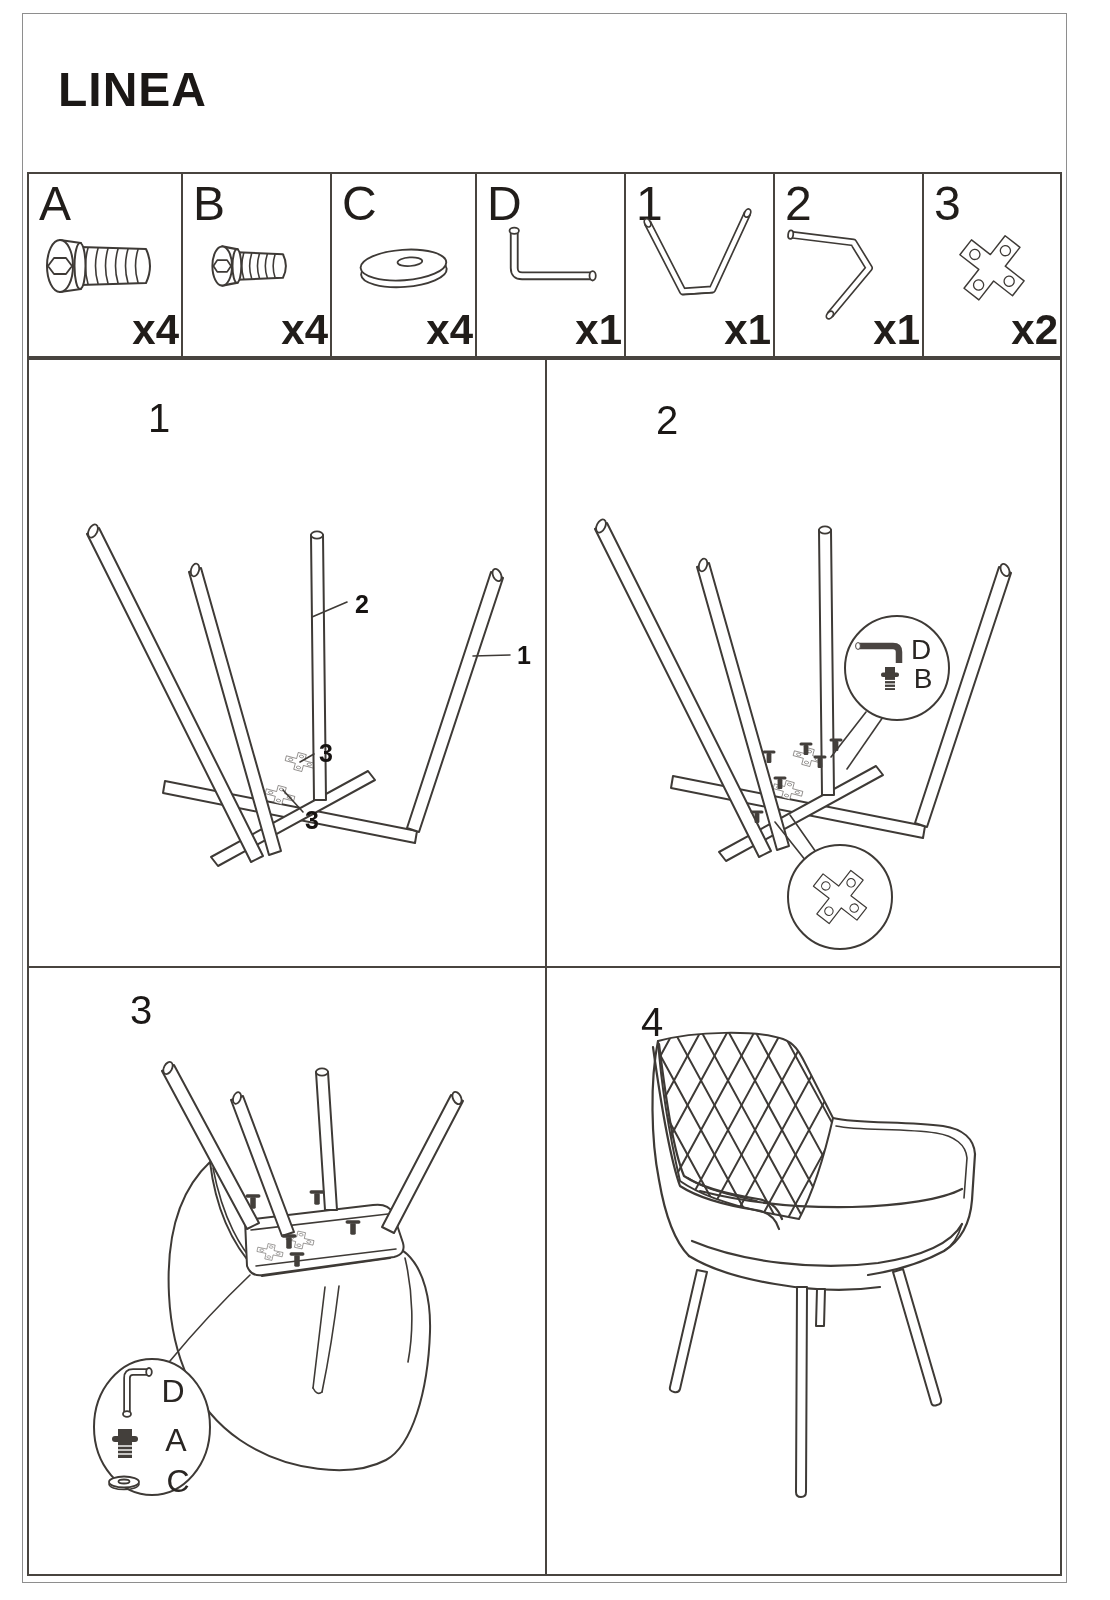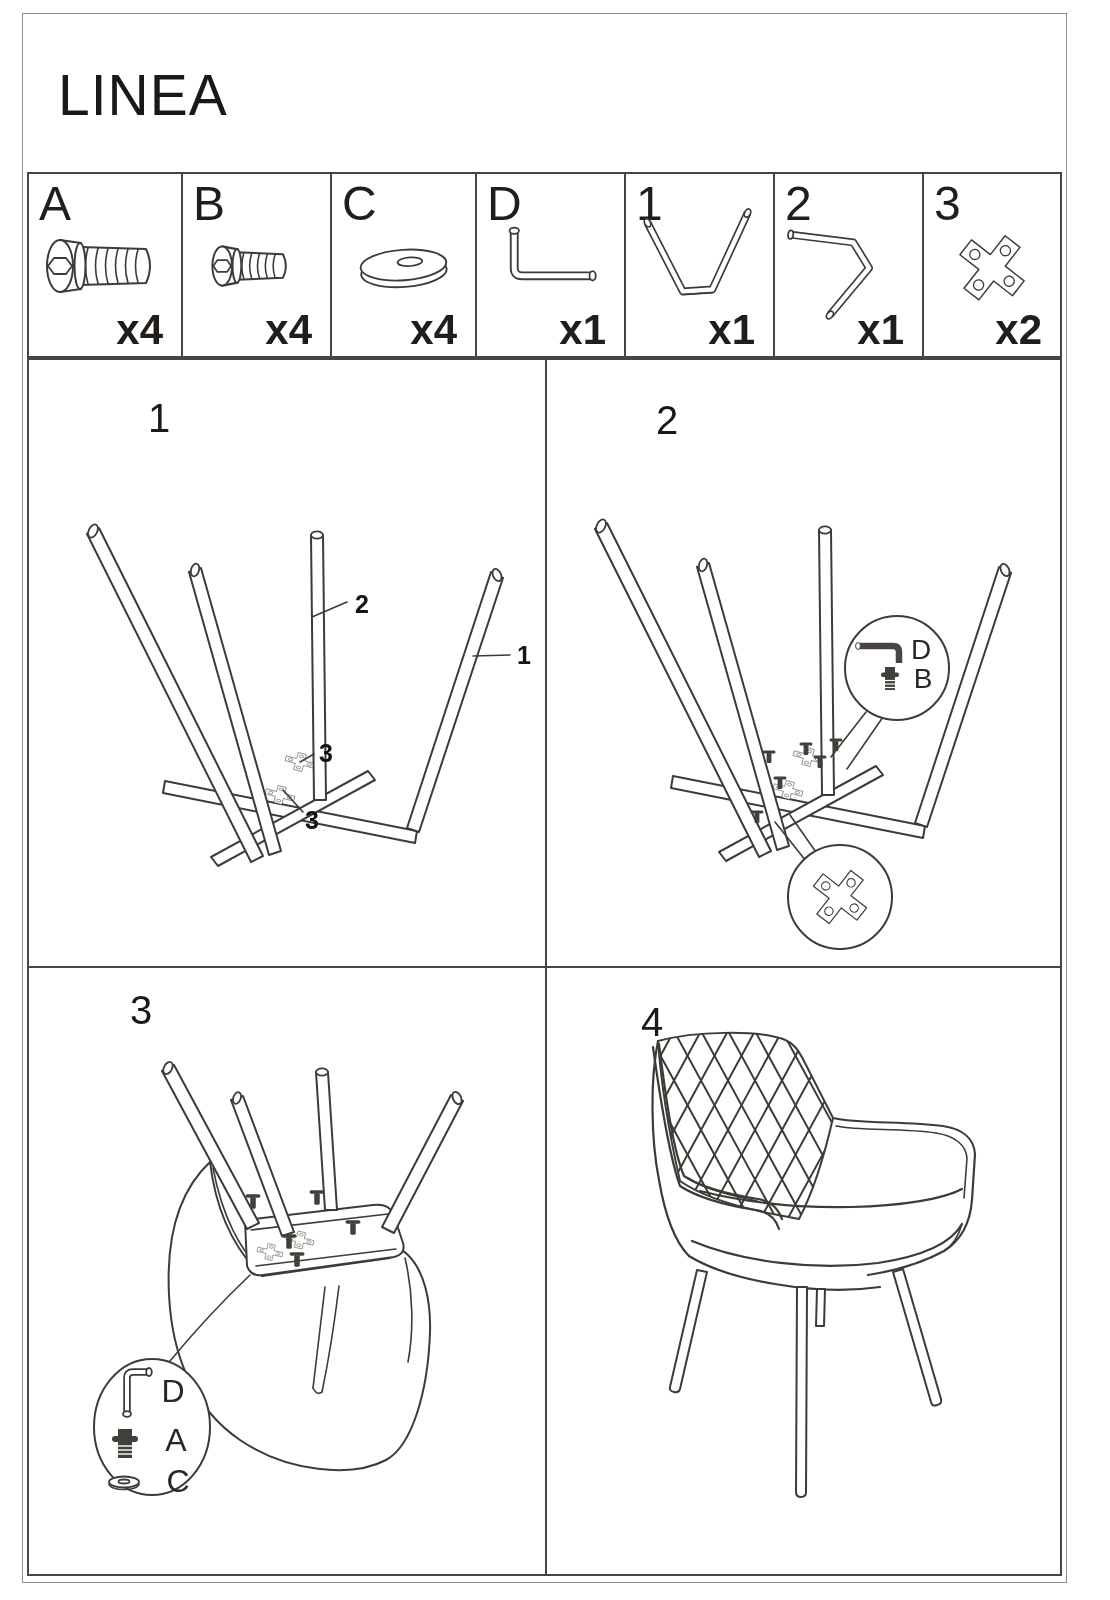--- a/index.html
+++ b/index.html
@@ -5,32 +5,32 @@
   html,body{margin:0;padding:0;}
   body{
     width:1110px;height:1600px;position:relative;background:#ffffff;
     font-family:"Liberation Sans", sans-serif;color:#211d1a;overflow:hidden;
   }
   .page-border{
     position:absolute;left:22px;top:13px;width:1045px;height:1570px;
     border:1.5px solid #8e8e8e;box-sizing:border-box;
   }
   .title{
-    position:absolute;left:58px;top:62px;font-size:57px;font-weight:400;
+    position:absolute;left:58px;top:62px;font-size:48px;font-weight:700;
     letter-spacing:1px;color:#1b1816;
   }
   
   .parts-row{
     position:absolute;left:27px;top:172px;width:1035px;height:186px;
     display:flex;border:2px solid #48443f;box-sizing:border-box;background:#fff;
   }
   .pcell{position:relative;border-right:2px solid #48443f;box-sizing:border-box;height:100%;}
   .pcell:last-child{border-right:none;flex:1;}
   .plabel{position:absolute;left:10px;top:2px;font-size:48px;font-weight:400;}
-  .pcount{position:absolute;right:18px;bottom:2px;font-size:42px;font-weight:700;}
+  .pcount{position:absolute;right:2px;bottom:2px;font-size:42px;font-weight:700;}
   .picon{position:absolute;left:0;top:30px;width:100%;height:124px;}
   
   .steps-grid{
     position:absolute;left:27px;top:358px;width:1035px;height:1218px;
     display:grid;grid-template-columns:518px 1fr;grid-template-rows:608px 1fr;
     border:2px solid #48443f;box-sizing:border-box;background:#fff;
   }
   .panel{position:relative;box-sizing:border-box;}
   .panel-1{border-right:2px solid #48443f;border-bottom:2px solid #48443f;}
   .panel-2{border-bottom:2px solid #48443f;}

